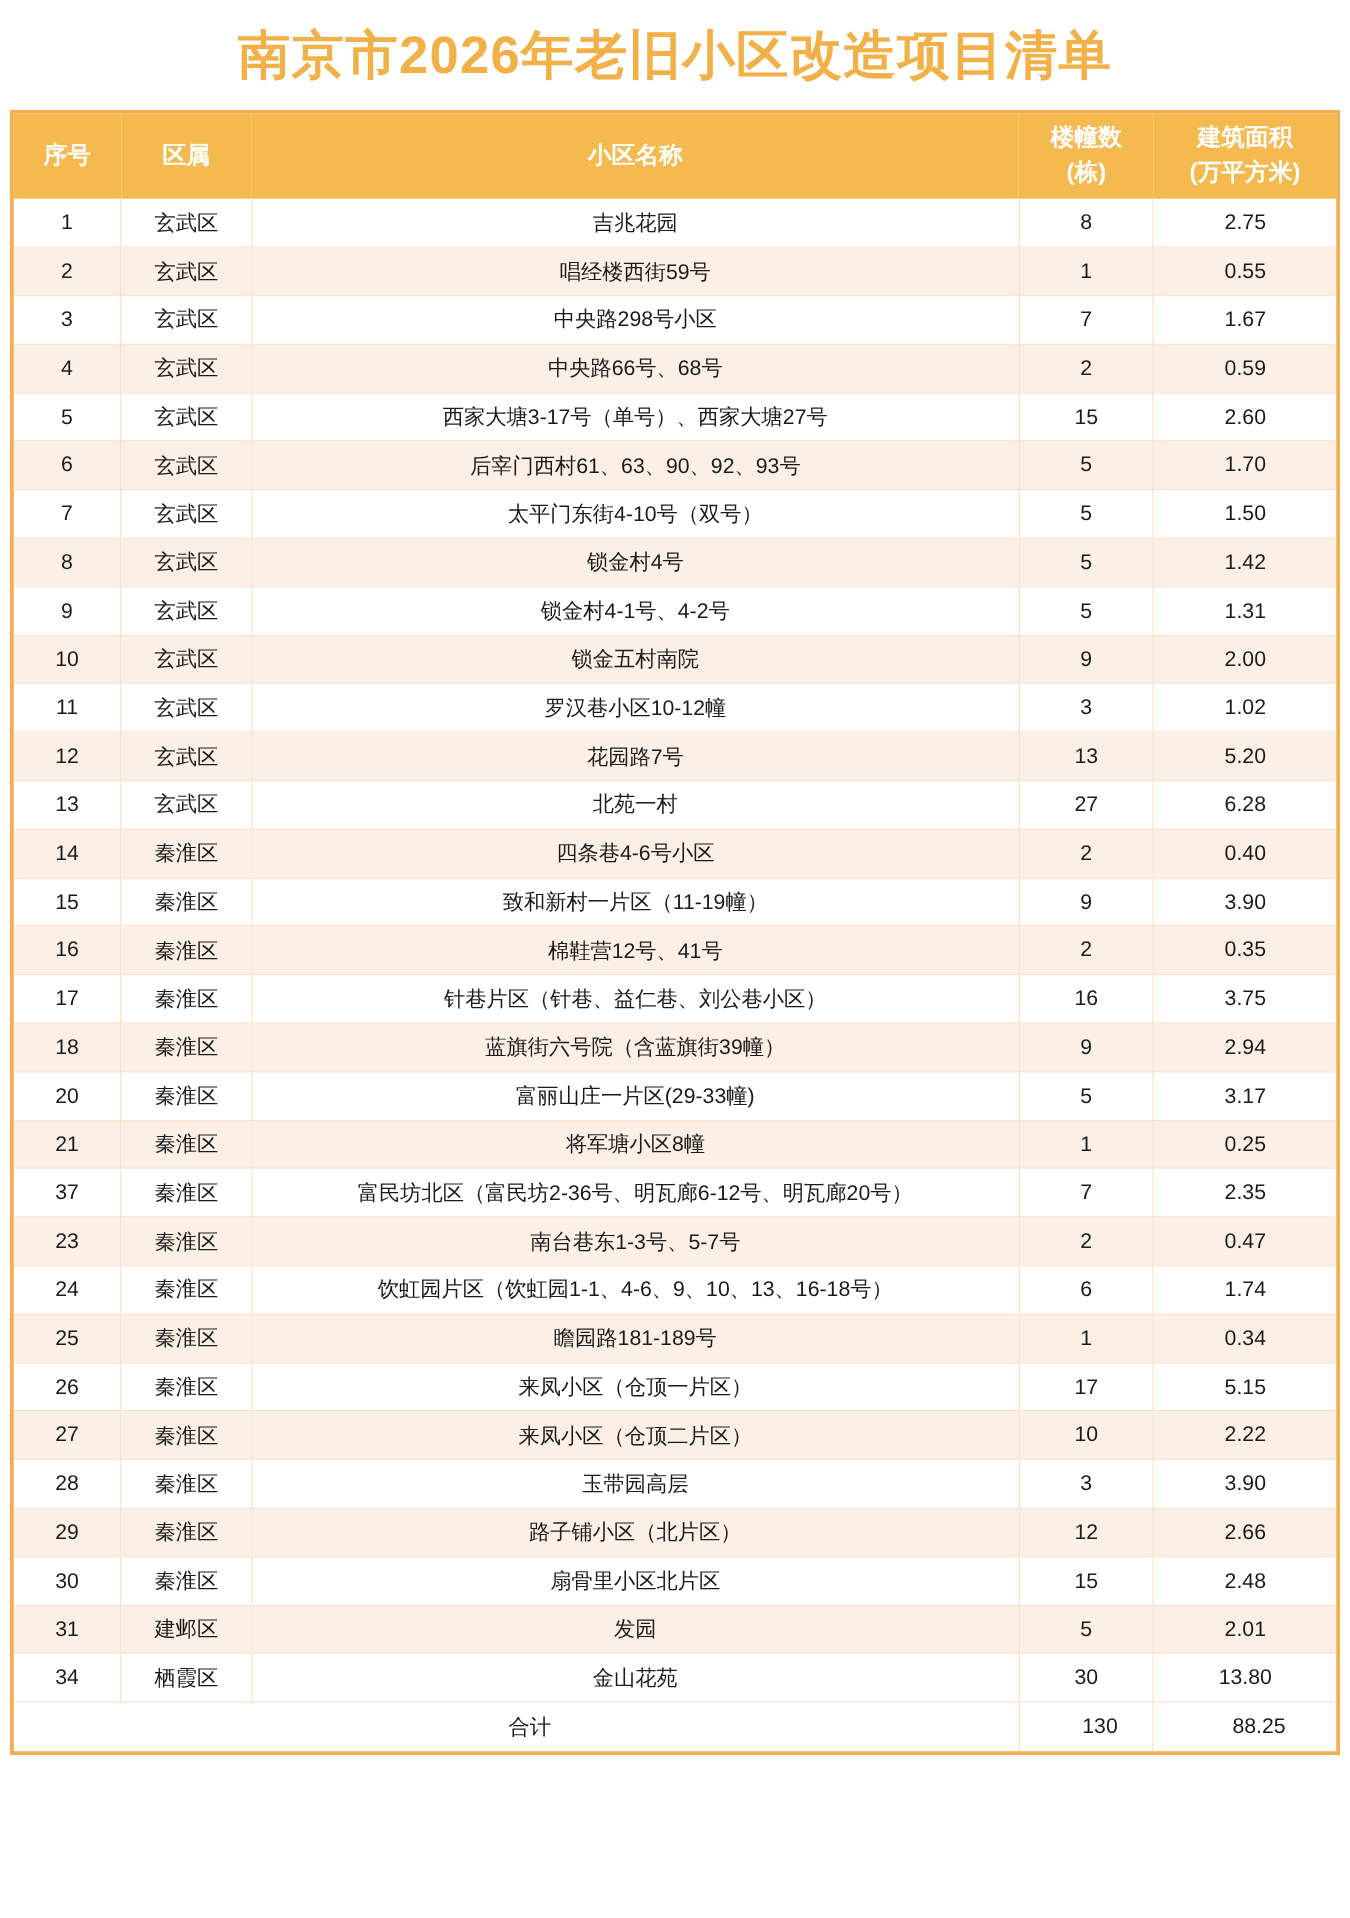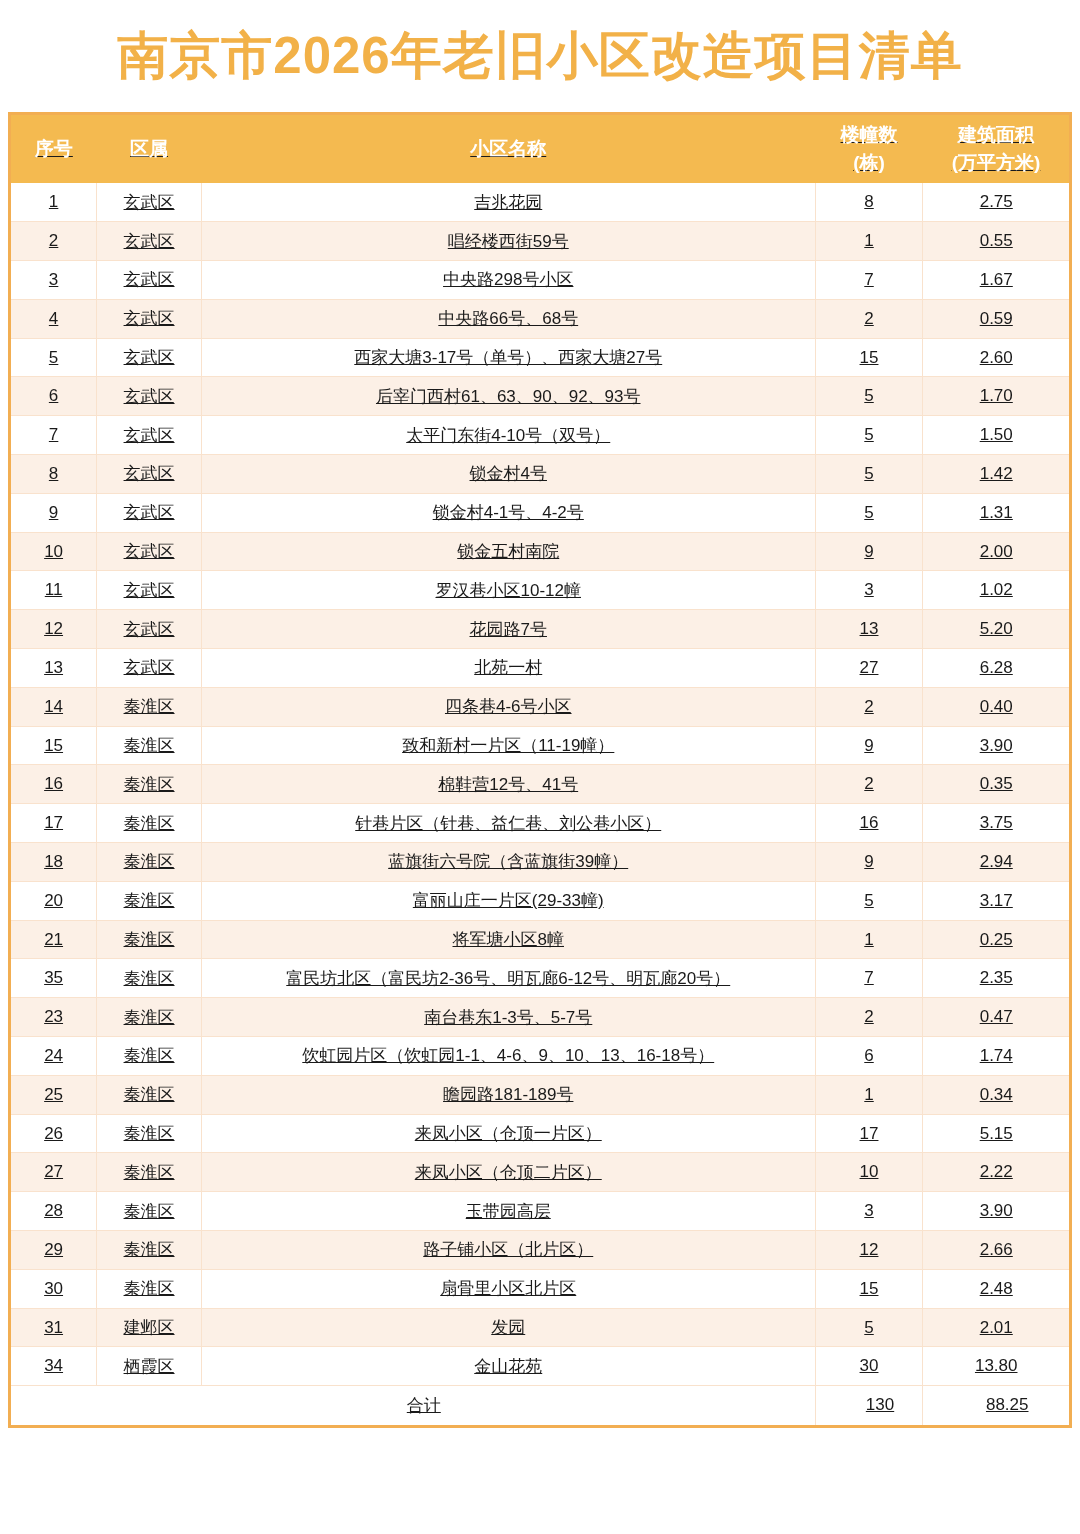--- a/index.html
+++ b/index.html
@@ -4,36 +4,35 @@
 <style>
   * { margin:0; padding:0; box-sizing:border-box; }
   html,body { background:#ffffff; }
   body {
     width:1080px; height:1534px;
     font-family:"Liberation Sans","DejaVu Sans",sans-serif;
     color:#1a1a1a;
     overflow:hidden;
   }
   .page-title {
-    height:112px;
+    height:88px;
     display:flex; align-items:center; justify-content:center;
-    font-size:51px; font-weight:800;
+    font-size:42px; font-weight:800;
     color:#F2B148;
     letter-spacing:1px;
     text-shadow:0 0 2px #ffffff;
   }
   .table-wrap {
     margin:0 8px;
     border:3px solid #F2AE52;
   }
   table {
     width:100%;
     border-collapse:collapse;
     table-layout:fixed;
-    text-decoration:underline;
   }
   thead th {
     height:68px;
     background:#F4BA50;
     color:#ffffff;
     font-size:19px;
     font-weight:700;
     text-align:center;
     vertical-align:middle;
     white-space:pre-line;
@@ -218,21 +217,21 @@
           <td>3.17</td>
         </tr>
         <tr>
           <td>21</td>
           <td>秦淮区</td>
           <td>将军塘小区8幢</td>
           <td>1</td>
           <td>0.25</td>
         </tr>
         <tr>
-          <td>35</td>
+          <td>37</td>
           <td>秦淮区</td>
           <td>富民坊北区（富民坊2-36号、明瓦廊6-12号、明瓦廊20号）</td>
           <td>7</td>
           <td>2.35</td>
         </tr>
         <tr>
           <td>23</td>
           <td>秦淮区</td>
           <td>南台巷东1-3号、5-7号</td>
           <td>2</td>

